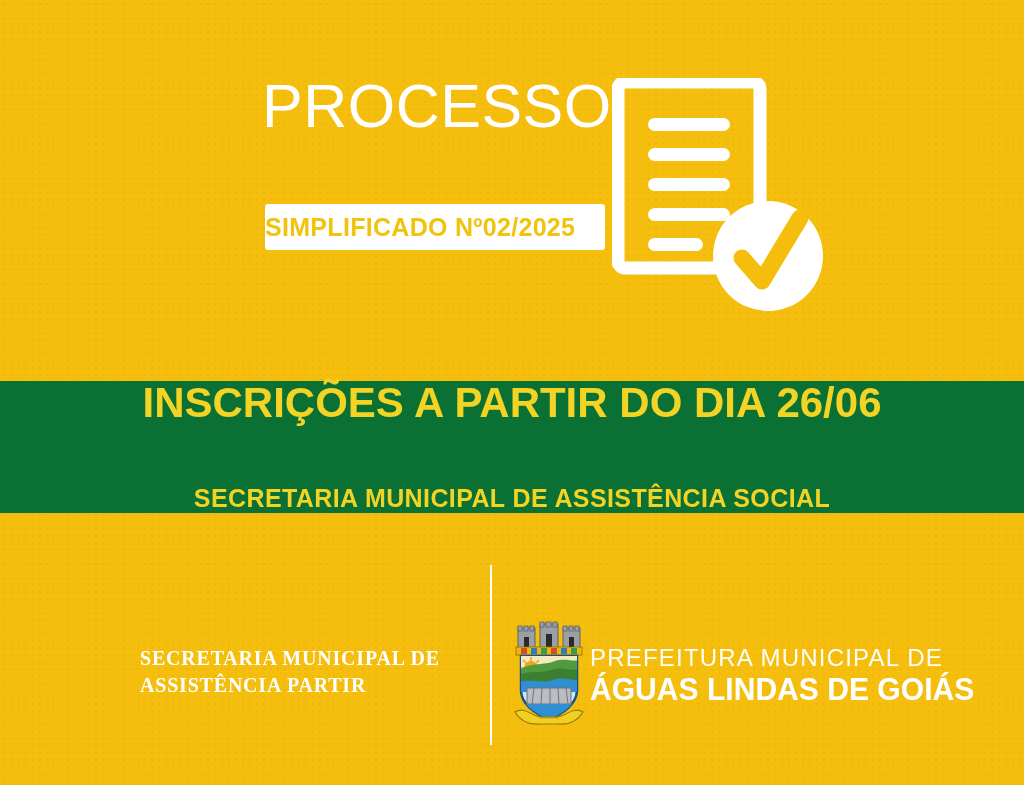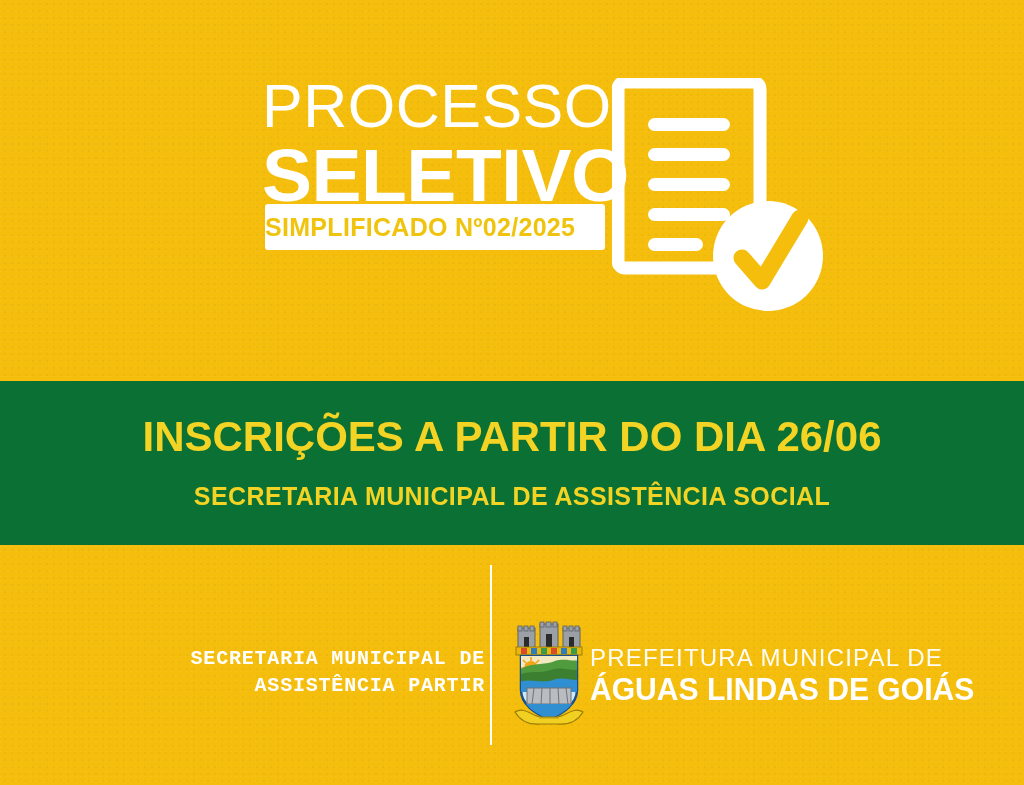--- a/index.html
+++ b/index.html
@@ -93,26 +93,26 @@
     width: 230px;
     height: 240px;
   }
 
   
   #banner {
     position: absolute;
     left: 0;
     top: 381px;
     width: 1024px;
-    height: 164px;
+    height: 132px;
     background: #0B7033;
     display: flex;
     flex-direction: column;
     align-items: center;
-    justify-content: center;
+    justify-content: space-between;
   }
   #banner-headline {
     margin: 0;
     white-space: nowrap;
     font-family: "Liberation Sans", sans-serif;
     font-size: 42px;
     line-height: 1.05;
     color: #F3D324;
     letter-spacing: 0px;
   }
@@ -135,23 +135,23 @@
     top: 545px;
     width: 1024px;
     height: 240px;
   }
 
   #footer-left {
     position: absolute;
     left: 140px;
     top: 100px;
     width: 345px;
-    text-align: right;
+    text-align: left;
     color: #ffffff;
-    font-family: Liberation Mono, monospace;
+    font-family: Liberation Serif, serif;
     font-weight: bold;
     font-size: 20px;
     line-height: 1.35;
     letter-spacing: 0.8px;
   }
 
   #divider {
     position: absolute;
     left: 490px;
     top: 565px;
@@ -196,21 +196,20 @@
 </style>
 </head>
 <body>
 
 <div id="poster" style="background-color: rgb(245, 190, 13);">
 
   <div id="hero">
 
     <div id="title-block">
       <div class="title-line1">PROCESSO</div>
-      <div class="title-line2">SELETIVO</div>
     </div>
 
     <div id="badge">
       <span class="badge-text" style="color: rgb(240, 196, 14);">SIMPLIFICADO Nº02/2025</span>
     </div>
 
     <div id="doc-icon">
       <svg viewBox="0 0 230 240" width="230" height="240" aria-hidden="true">
 
         <rect x="6" y="4" width="142" height="186" rx="7" ry="7" fill="none" stroke="#ffffff" stroke-width="13"></rect>

